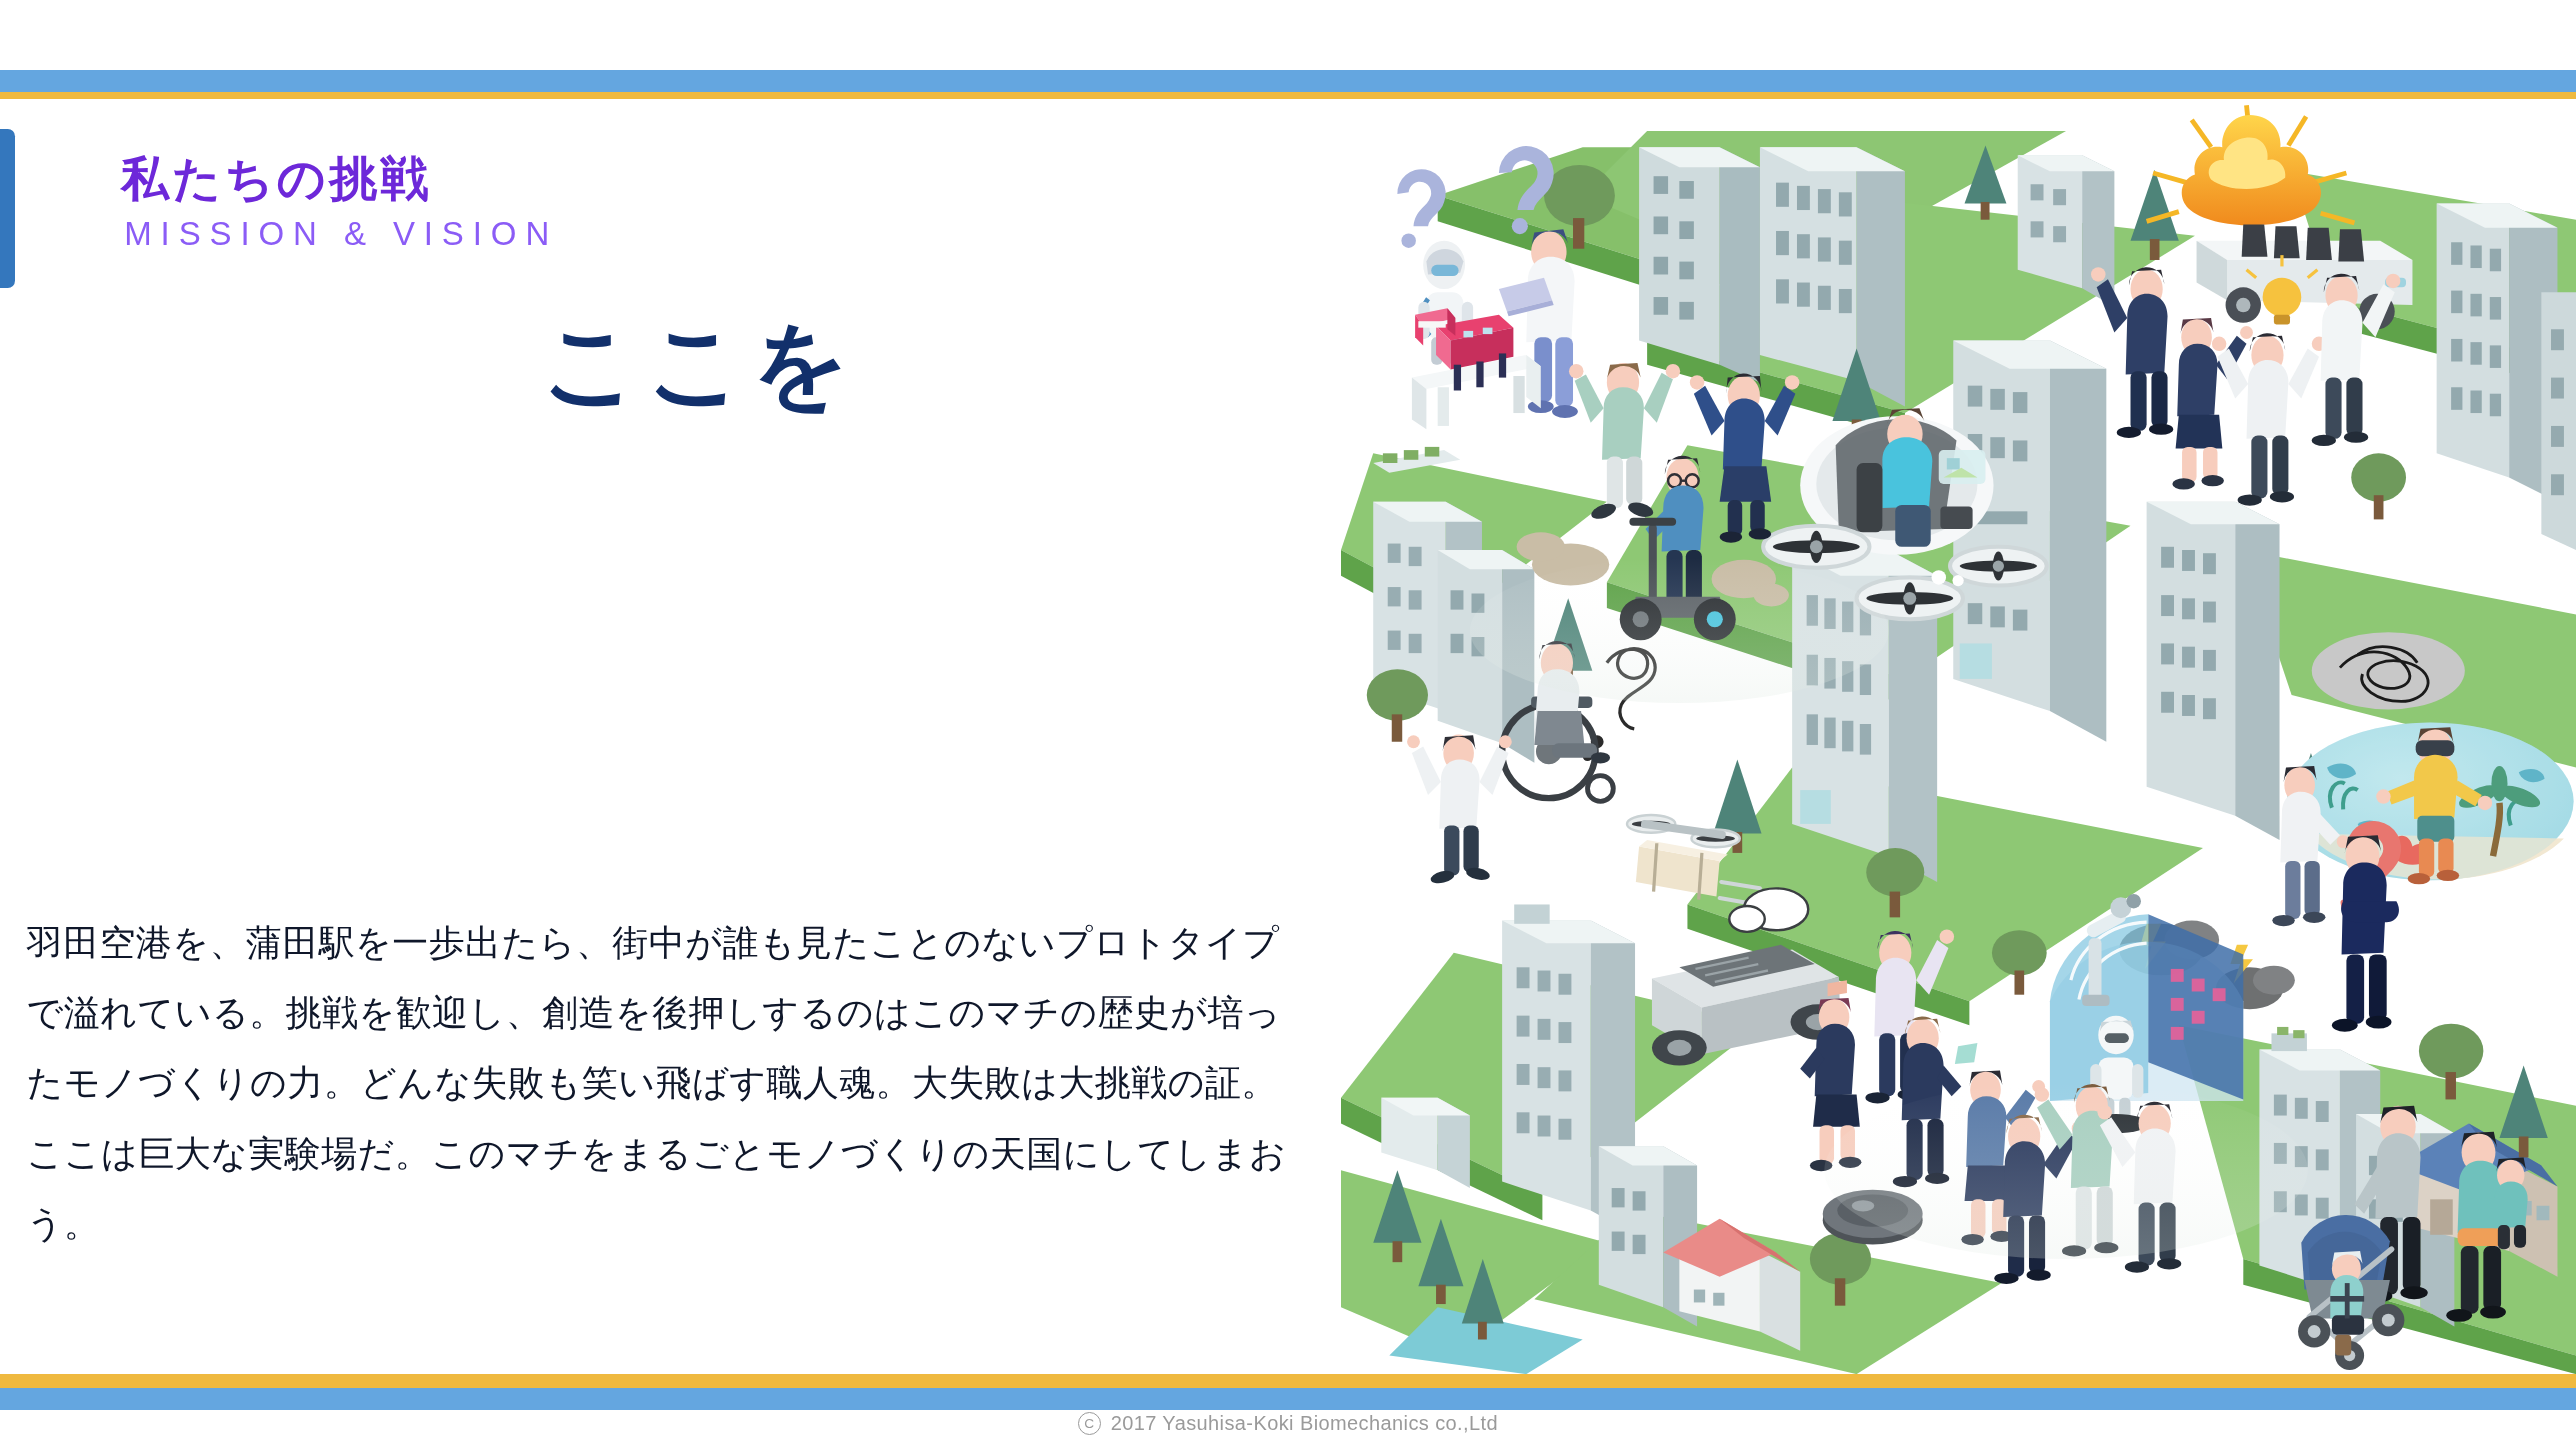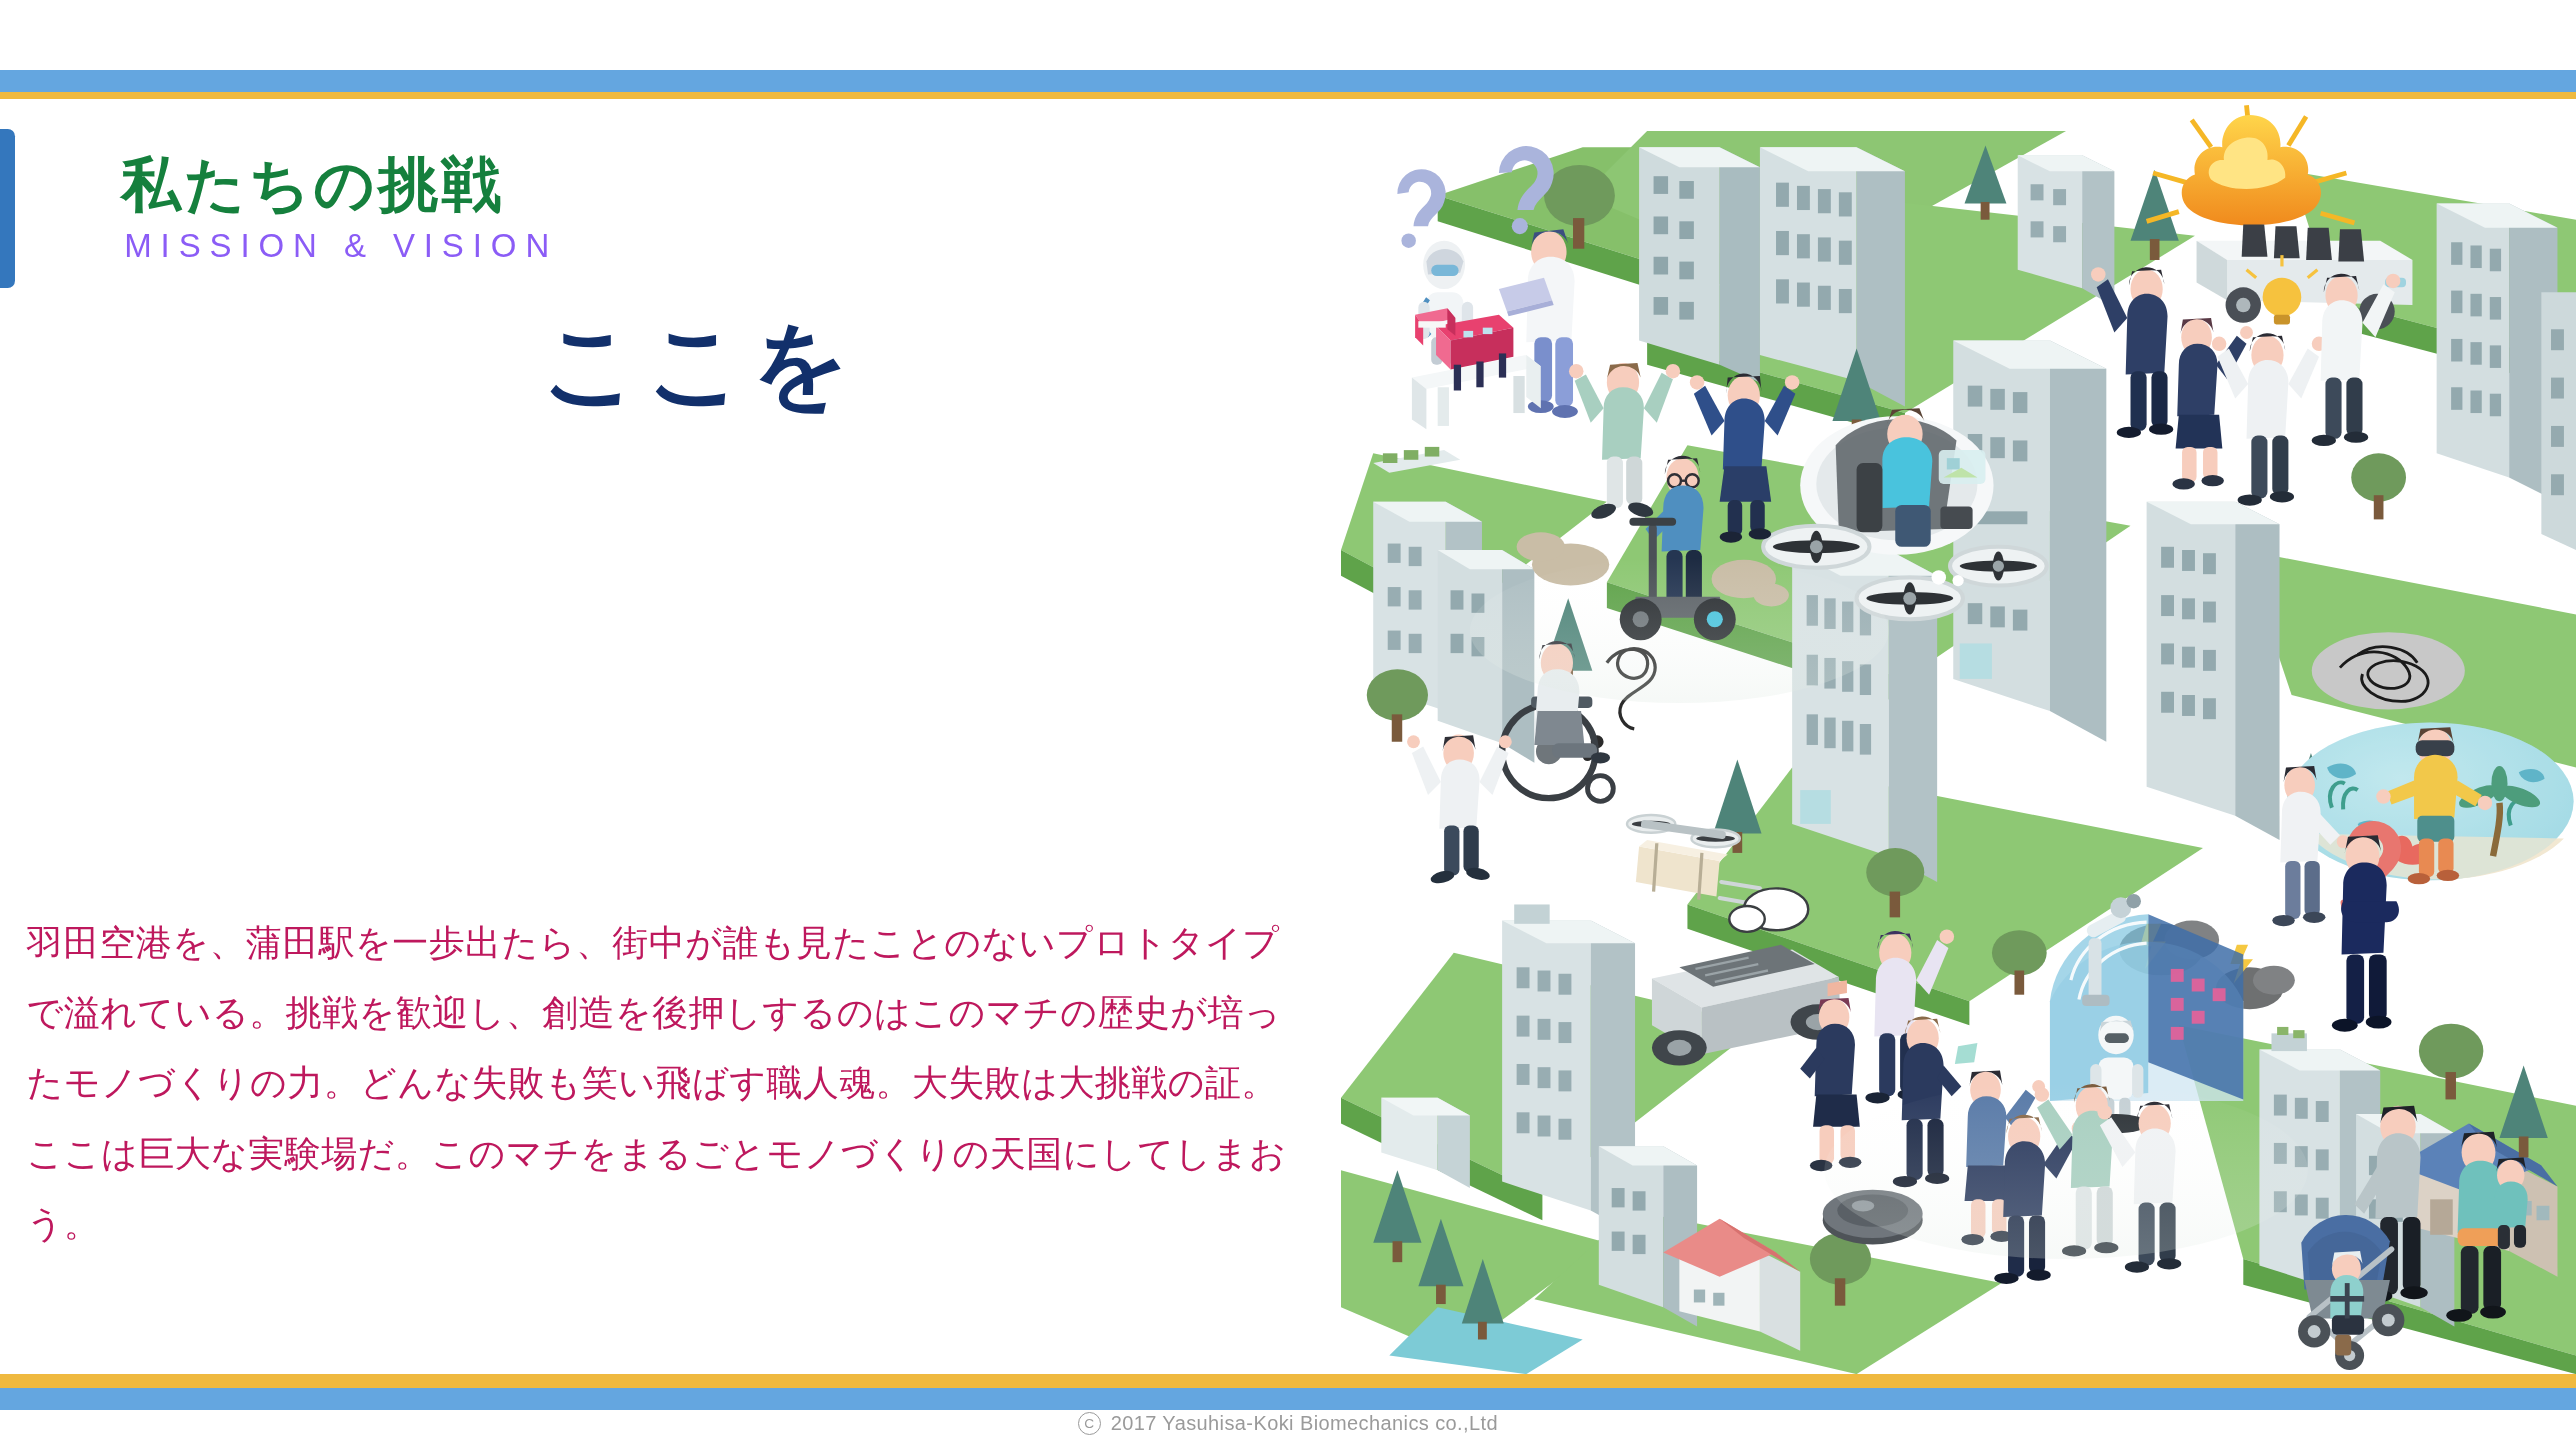--- a/index.html
+++ b/index.html
@@ -24,42 +24,42 @@
   .left-accent{
     position:absolute;left:0;top:129px;width:15.3px;height:159px;
     background:#3477bd;border-radius:0 7.2px 7.2px 0;
   }
 
   
   .textcol{position:absolute;left:0;top:99px;width:1341px;height:1275px;}
 
   .kicker-wrap{position:absolute;left:121px;top:55px;}
   .kicker-ja{
-    font-size:60px;font-weight:700;color:#15803d;
+    font-size:48px;font-weight:700;color:#6d28d9;
     letter-spacing:3.2px;line-height:1;margin:0;
     font-family:"DejaVu Sans","Liberation Sans",sans-serif;
   }
   .kicker-en{
     font-size:33px;color:#8b5cf6;letter-spacing:8.9px;
     margin:14.5px 0 0 3.2px;line-height:1;font-weight:400;
   }
 
   .headline{
     position:absolute;left:0;top:217px;width:1321px;
     text-align:center;color:#12306b;
     font-family:"DejaVu Sans","Liberation Sans",sans-serif;
     font-weight:700;line-height:1.02;margin-left:39px;
   }
   .hl-1{font-size:95px;letter-spacing:8px;}
   .hl-2{font-size:113px;letter-spacing:1.6px;margin-top:9.7px;white-space:nowrap;}
   .hl-3{font-size:95px;letter-spacing:8px;margin-top:11.3px;}
 
   .body-copy{
     position:absolute;left:26.6px;top:773px;width:1273px;
-    color:#be185d;font-size:36px;line-height:1.95;
+    color:#0f172a;font-size:36px;line-height:1.95;
     font-family:"DejaVu Sans","Liberation Sans",sans-serif;
     letter-spacing:0.4px;
   }
 
   
   .illus{position:absolute;left:1341px;top:99px;width:1235px;height:1275px;overflow:hidden;background:#fff;}
   .illus svg{display:block;width:100%;height:100%;}
 
   
   .footer{

